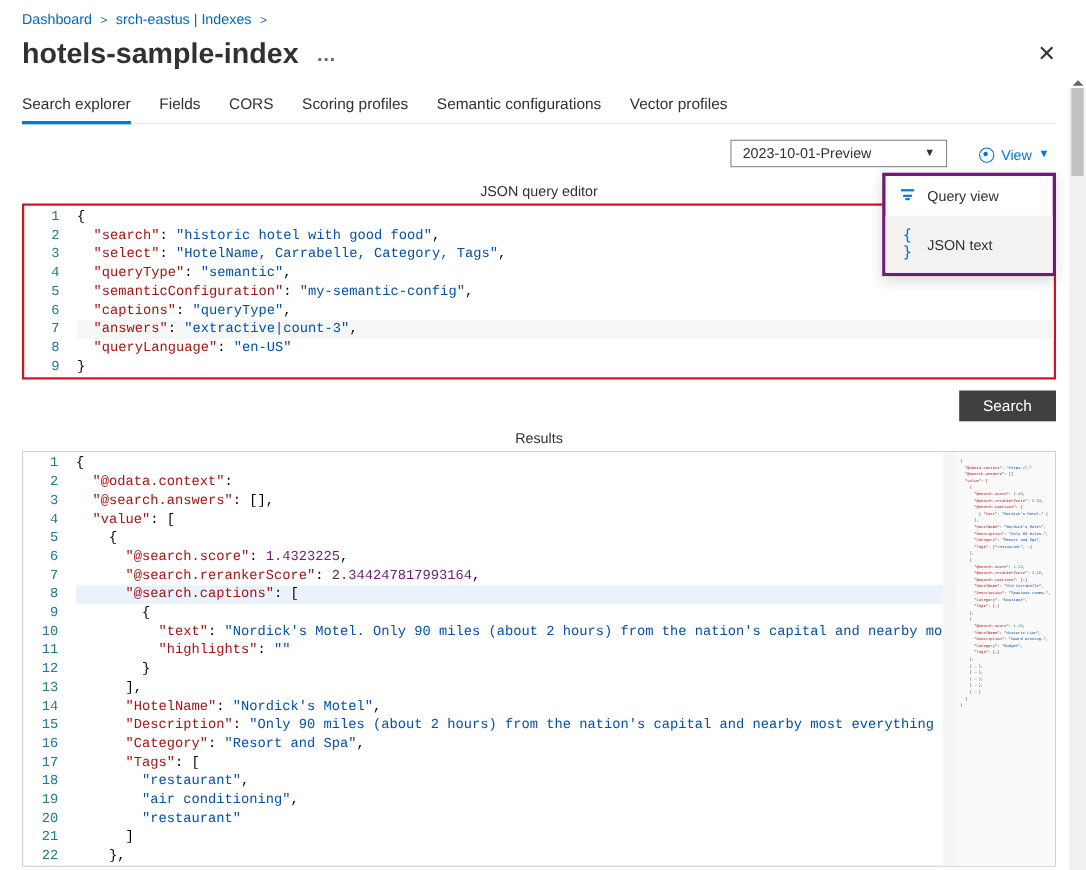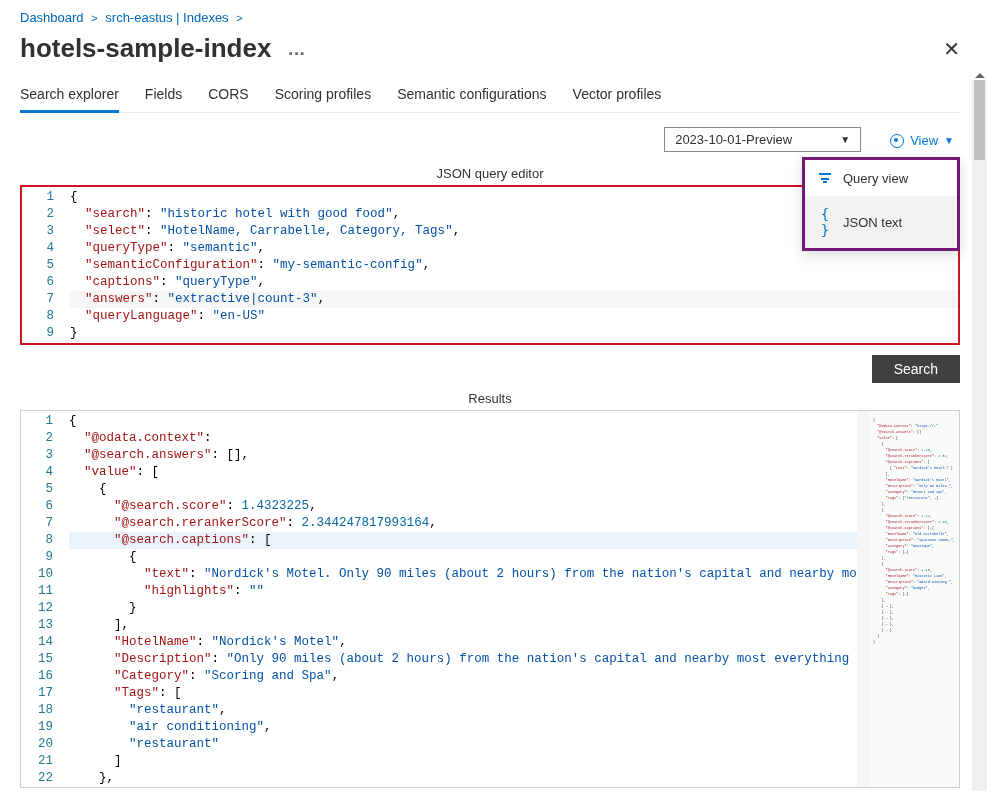--- a/index.html
+++ b/index.html
@@ -85,21 +85,21 @@
     position: relative;
     overflow: hidden;
   }
   .editor.query { height: 160px; border: 2px solid #cf1322; margin-top:2px;}
   .editor.results-ed { height: 378px; margin-top:2px;}
   .gutter { float:left; width:40px; text-align:right; color:#237893; padding:2px 8px 2px 0;}
   .code-lines { margin-left: 40px; padding:2px 0 2px 8px; white-space: pre;}
   .code-lines .hl-line { background:#f6f6f6; display:inline-block; width:100%;}
   .k { color:#a31515; }
   .s { color:#0451a5; }
-  .n { color:#0369a1; }
+  .n { color:#701a75; }
   .p { color:#000; }
   .search-btn {
     float: right;
     background:#404040; color:#fff; border:none;
     padding: 6px 22px; font-size:14px; margin-top:10px; cursor:pointer;
   }
   .results-label { margin-top: 46px; }
   .minimap {
     position:absolute; right:0; top:0; bottom:0; width:90px;
     background:#fafafa; overflow:hidden;
@@ -187,21 +187,21 @@
       <span class="k">"<span>@search.score</span>"</span><span class="p">:</span> <span class="n">1.4323225</span><span class="p">,</span>
       <span class="k">"<span>@search.rerankerScore</span>"</span><span class="p">:</span> <span class="n">2.344247817993164</span><span class="p">,</span>
 <span class="cur-line">      <span class="k">"<span>@search.captions</span>"</span><span class="p">: [</span></span>
         <span class="p">{</span>
           <span class="k">"text"</span><span class="p">:</span> <span class="s">"<span>Nordick's Motel. Only 90 miles (about 2 hours) from the nation's capital and nearby mos</span></span>
           <span class="k">"highlights"</span><span class="p">:</span> <span class="s">"<span></span>"</span>
         <span class="p">}</span>
       <span class="p">],</span>
       <span class="k">"HotelName"</span><span class="p">:</span> <span class="s">"<span>Nordick's Motel</span>"</span><span class="p">,</span>
       <span class="k">"Description"</span><span class="p">:</span> <span class="s">"<span>Only 90 miles (about 2 hours) from the nation's capital and nearby most everything t</span></span>
-      <span class="k">"Category"</span><span class="p">:</span> <span class="s">"<span>Scoring and Spa</span>"</span><span class="p">,</span>
+      <span class="k">"Category"</span><span class="p">:</span> <span class="s">"<span>Resort and Spa</span>"</span><span class="p">,</span>
       <span class="k">"Tags"</span><span class="p">: [</span>
         <span class="s">"<span>restaurant</span>"</span><span class="p">,</span>
         <span class="s">"<span>air conditioning</span>"</span><span class="p">,</span>
         <span class="s">"<span>restaurant</span>"</span>
       <span class="p">]</span>
     <span class="p">},</span></div>
     <div class="results-scroll"></div>
     <div class="minimap">
       <span class="blk"><span class="mm-p">{</span></span>
       <span class="blk">&nbsp;&nbsp;<span class="mm-r">"@odata.context"</span>: <span class="mm-b">"https://…"</span></span>

